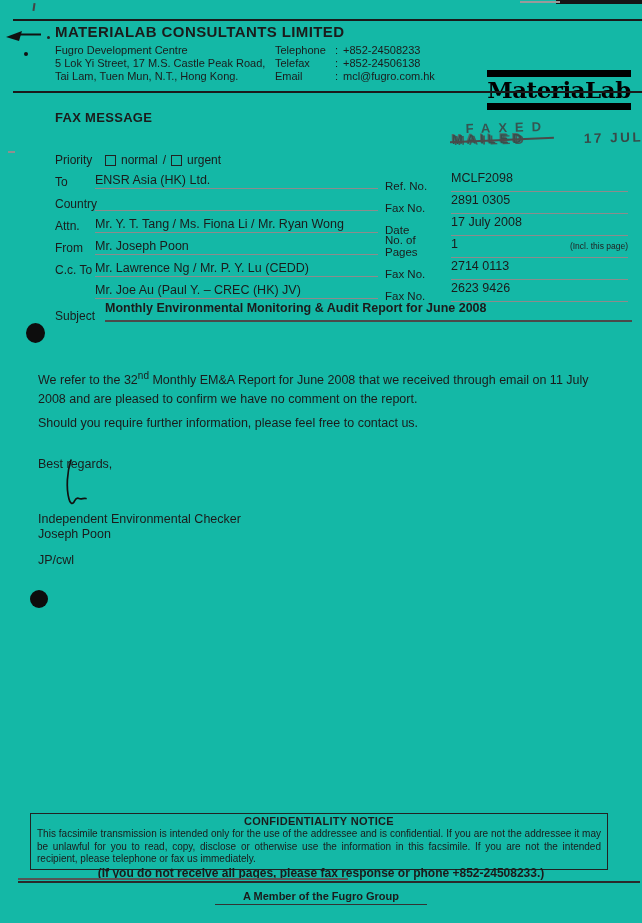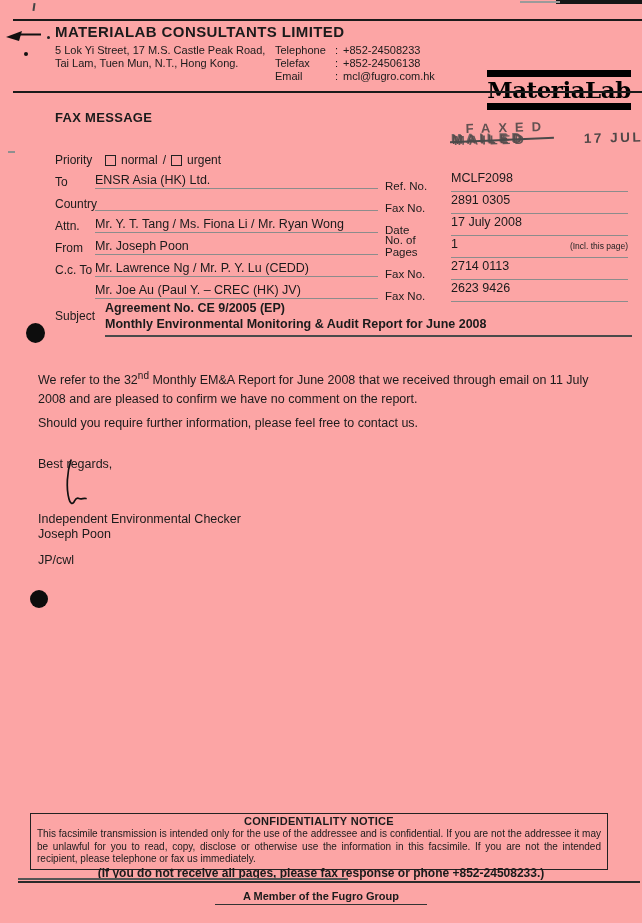--- a/index.html
+++ b/index.html
@@ -1,17 +1,17 @@
 <!DOCTYPE html>
 <html><head>
 <meta charset="utf-8">
 <style>
   html,body{margin:0;padding:0;background:#e8e8e8;}
   .page{
-    position:relative;width:642px;height:923px;background:#fca5a5;
+    position:relative;width:642px;height:923px;background:#14b8a6;
     font-family:"Liberation Sans",sans-serif;color:#1b1b1b;overflow:hidden;
   }
   
   .art-strip{position:absolute;left:556px;top:0;width:86px;height:4px;background:#151515;}
   .art-strip2{position:absolute;left:520px;top:1px;width:40px;height:2px;background:#9a9a9a;}
   .art-tick{position:absolute;left:33px;top:3px;width:2px;height:8px;background:#444;transform:rotate(8deg);}
   .art-dot-a{position:absolute;left:24px;top:52px;width:4px;height:4px;background:#111;border-radius:50%;}
   .art-period{position:absolute;left:47px;top:36px;width:3px;height:3px;background:#222;border-radius:50%;}
   .art-dash{position:absolute;left:8px;top:151px;width:7px;height:2px;background:#8f8f8f;}
   .punch-dot1{position:absolute;left:26px;top:323px;width:19px;height:20px;background:#0d0d0d;border-radius:50%;}
@@ -87,20 +87,21 @@
   </svg>
   <div class="art-dot-a"></div>
   <div class="art-period"></div>
   <div class="art-dash"></div>
   <div class="punch-dot1"></div>
   <div class="punch-dot2"></div>
 
   <div class="rule-top"></div>
   <div class="company-name">MATERIALAB CONSULTANTS LIMITED</div>
   <div class="addr">
+    <div>Fugro Development Centre</div>
     <div>5 Lok Yi Street, 17 M.S. Castle Peak Road,</div>
     <div>Tai Lam, Tuen Mun, N.T., Hong Kong.</div>
   </div>
   <div class="contacts">
     <div class="contact-row">
       <span>Telephone</span>
       <span>:</span>
       <span>+852-24508233</span>
     </div>
     <div class="contact-row">
@@ -187,21 +188,20 @@
     <span class="lbl"></span>
     <span class="lval">Mr. Joe Au (Paul Y. – CREC (HK) JV)</span>
     <span class="gap"></span>
     <span class="rlbl">Fax No.</span>
     <span class="rval">2623 9426</span>
   </div>
 
   <div class="subject">
     <span class="subject-lbl">Subject</span>
     <div class="subject-val">
-      <div>Agreement No. CE 9/2005 (EP)</div>
       <div>Monthly Environmental Monitoring &amp; Audit Report for June 2008</div>
     </div>
   </div>
 
   <div class="bodyblk">
     <p class="p1"><span>We refer to the 32</span><sup>nd</sup><span> Monthly EM&amp;A Report for June 2008 that we received through email on 11 July 2008 and are pleased to confirm we have no comment on the report.</span></p>
     <p class="p2">Should you require further information, please feel free to contact us.</p>
     <p class="closing">Best regards,</p>
     <svg class="sig" width="42" height="48" viewBox="0 0 42 48">
       <path d="M15,2 C11,14 10,30 13,41 C14,45.5 16.5,46.5 18,44 C19.5,41.5 20,39 23,40.5 C25.5,41.8 27.5,39.5 30,40.5" fill="none" stroke="#111" stroke-width="1.7" stroke-linecap="round"></path>

